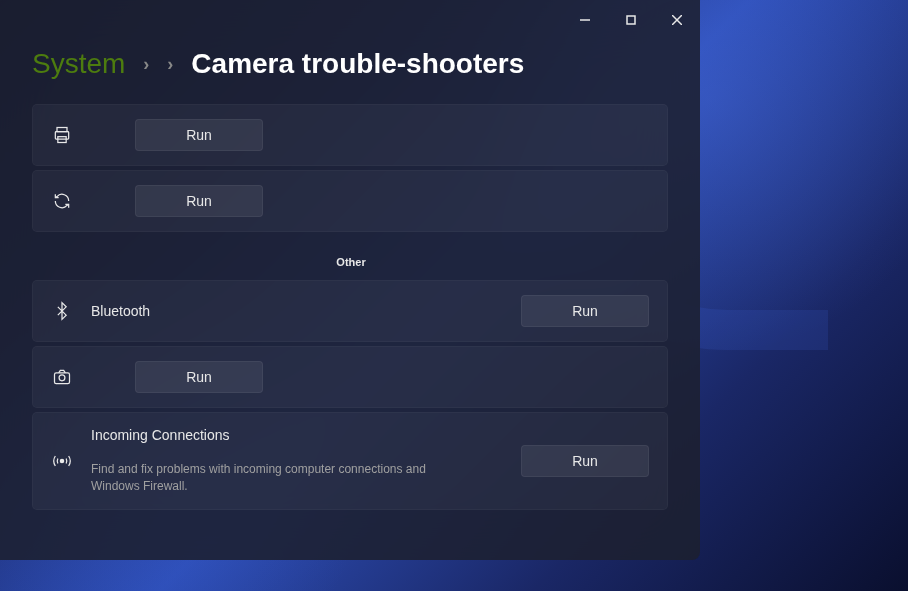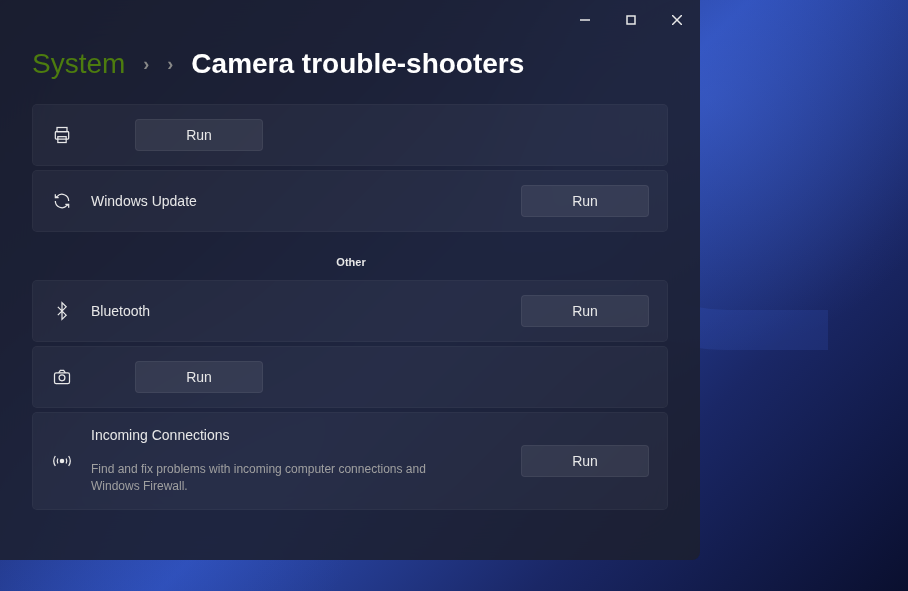--- a/index.html
+++ b/index.html
@@ -189,23 +189,20 @@
 
     <div class="item">
       <div class="item-icon">
         <svg viewBox="0 0 24 24" width="20" height="20">
             <path d="M20 12a8 8 0 0 0-14-5.3L4 8"></path>
             <path d="M4 4v4h4"></path>
             <path d="M4 12a8 8 0 0 0 14 5.3L20 16"></path>
             <path d="M20 20v-4h-4"></path>
           </svg>
       </div>
-      <div class="item-body">
-        <div class="item-title">Windows Update</div>
-      </div>
       <div class="run-btn">Run</div>
     </div>
 
     <div class="group-label">Other</div>
 
     <div class="item">
       <div class="item-icon">
         <svg viewBox="0 0 24 24" width="20" height="20">
             <path d="M7 7l10 10-5 5V2l5 5L7 17"></path>
           </svg>

